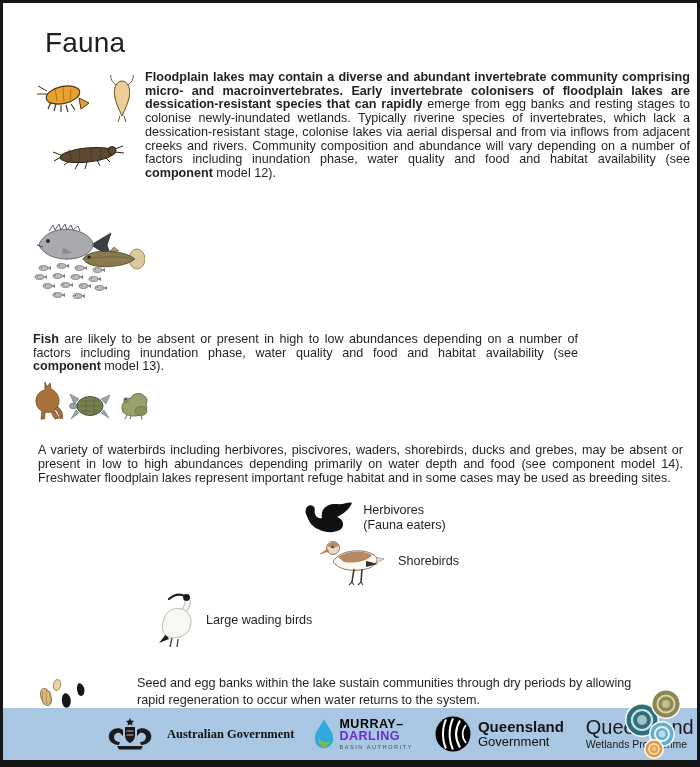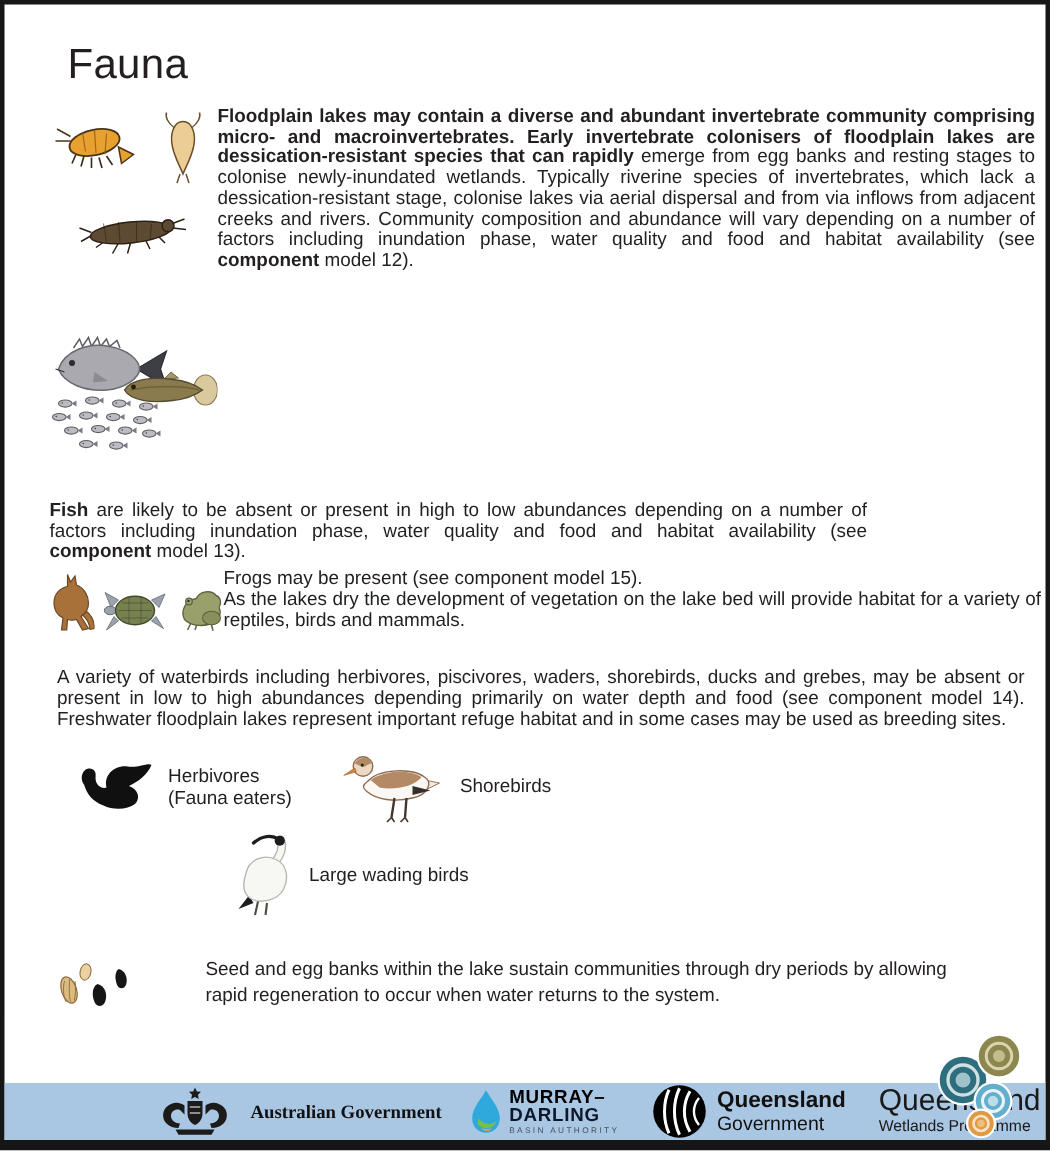--- a/index.html
+++ b/index.html
@@ -19,42 +19,42 @@
   .iconcol { flex: 0 0 112px; }
   .para { width: 545px; font-size: 12.6px; line-height: 13.7px; text-align: justify; }
   .bd { font-weight: 700; }
   .sec1 { margin-top: 12px; }
   .sec2 { margin-top: 30px; flex-direction: column; }
   .sec3 { margin-top: 4px; }
   .sec3 .iconcol { display: flex; align-items: flex-end; gap: 6px; padding-top: 2px; }
   .blockline { display: block; }
   .full-para { margin: 24px 14px 0 35px; font-size: 12.6px; line-height: 13.7px; text-align: justify; }
   .birdrow { display: flex; align-items: center; }
-  .row1 { margin-top: 14px; margin-left: 45px; }
+  .row1 { margin-top: 14px; margin-left: 45px; flex-direction: column; }
   .row2 { margin-top: 6px; margin-left: 153px; }
   .bird { display: flex; align-items: center; gap: 10px; }
   .bird .lbl { font-size: 12.6px; line-height: 15.5px; }
   .row1 .b2 { margin-left: 22px; }
   .row1 .b3 { margin-left: 34px; }
   .row2 .b2 { margin-left: 44px; }
   .biota { margin: 14px 30px 0 48px; width: 625px; font-size: 12.6px; line-height: 16px; }
   .biota svg { vertical-align: middle; margin: 0 9px 2px 9px; }
   .seedsrow { display: flex; margin-top: 26px; margin-left: 35px; }
   .seedsrow .seedicons { flex: 0 0 52px; padding-top: 2px; }
   .seedsrow .txt { margin-left: 47px; width: 508px; font-size: 12.6px; line-height: 16.5px; }
   .footer {
-    position: absolute; left: 0; right: 0; bottom: 0; height: 38px;
+    position: absolute; left: 0; right: 0; bottom: 0; height: 52px;
     background: #a9c6e2; display: flex; align-items: center;
   }
   .crest { margin-left: 100px; }
   .ausgov { margin-left: 10px; font-family: "Liberation Serif", serif; font-weight: 700; font-size: 12.5px; white-space: nowrap; color:#111; }
   .droplet { margin-left: 20px; }
   .mdba { margin-left: 5px; line-height: 1; }
   .mdba .md1 { font-size: 12.5px; font-weight: 700; color: #000000; letter-spacing: 0.5px; }
-  .mdba .md2 { font-size: 12.5px; font-weight: 700; color: #0f172a; letter-spacing: 0.5px; }
+  .mdba .md2 { font-size: 12.5px; font-weight: 700; color: #6d28d9; letter-spacing: 0.5px; }
   .mdba .md3 { font-size: 5.5px; color: #43525c; letter-spacing: 1.6px; margin-top: 2px; }
   .qroundel { margin-left: 22px; }
   .qgov { margin-left: 7px; line-height: 1.05; color:#111; }
   .qgov .q1 { font-size: 15px; font-weight: 700; }
   .qgov .q2 { font-size: 13px; }
   .qwp { margin-left: 22px; line-height: 1.05; color:#1a1a1a; }
   .qwp .w1 { font-size: 20px; font-weight: 400; }
   .qwp .w2 { font-size: 10.5px; margin-top: 1px; }
   .circles { position: absolute; right: 13px; bottom: 1px; z-index: 5; }
 </style>
@@ -159,24 +159,20 @@
         <path d="M12,8 L30,8 M10,13 L32,13 M12,18 L30,18 M17,4.5 L17,21.5 M25,4.5 L25,21.5" stroke="#414a2a" stroke-width="0.6" opacity="0.65" fill="none"></path>
       </svg>
       <svg width="32" height="30" viewBox="0 0 32 30">
         <path d="M6,22 C3,16 7,9 14,8 C16,3 24,2 27,6 C30,7 31,11 29,14 C31,18 29,23 23,25 C17,27 10,26 6,22 Z" fill="#99a06b" stroke="#5c6140" stroke-width="0.9"></path>
         <ellipse cx="24" cy="21" rx="6" ry="4.5" fill="#8a905c" stroke="#5c6140" stroke-width="0.7"></ellipse>
         <circle cx="9" cy="10" r="2.2" fill="#99a06b" stroke="#5c6140" stroke-width="0.8"></circle>
         <circle cx="8.6" cy="9.6" r="0.8" fill="#2f3220"></circle>
         <path d="M10,25 l-2,4 M14,26 l-1,3 M24,25.5 l1,4" stroke="#5c6140" stroke-width="1" fill="none"></path>
       </svg>
     </div>
-    <p class="para">
-      <span class="blockline">Frogs may be present (see component model 15).</span>
-      <span class="blockline">As the lakes dry the development of vegetation on the lake bed will provide habitat for a variety of reptiles, birds and mammals.</span>
-    </p>
   </div>
 
   <p class="full-para">A variety of waterbirds including herbivores, piscivores, waders, shorebirds, ducks and grebes,  may be absent or present in low to high abundances depending primarily on water depth and food (see component model 14). Freshwater floodplain lakes represent important refuge habitat and in some cases may be used as breeding sites.</p>
 
   <div class="birdrow row1">
     <div class="bird">
       <svg width="54" height="38" viewBox="0 0 54 38">
         <path d="M8,17 C4,11 9,4 14,7 C17,9 15,12 16,15 C17,18 20,20 23,19 C21,11 28,4 37,5 C45,6 51,2 53,4 C50,11 44,15 38,18 C44,20 46,26 42,30 C37,34 27,34 21,31 C13,28 10,23 8,17 Z" fill="#101010"></path>
       </svg>
       <div class="lbl">

